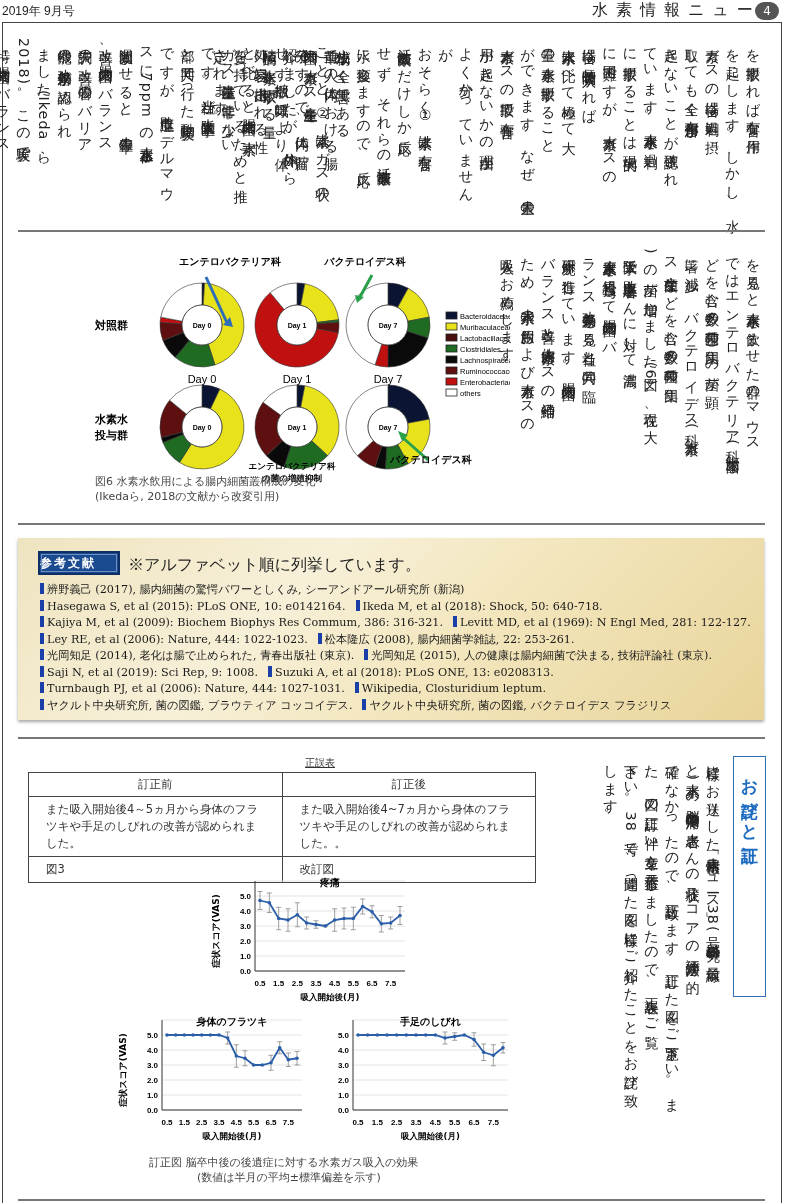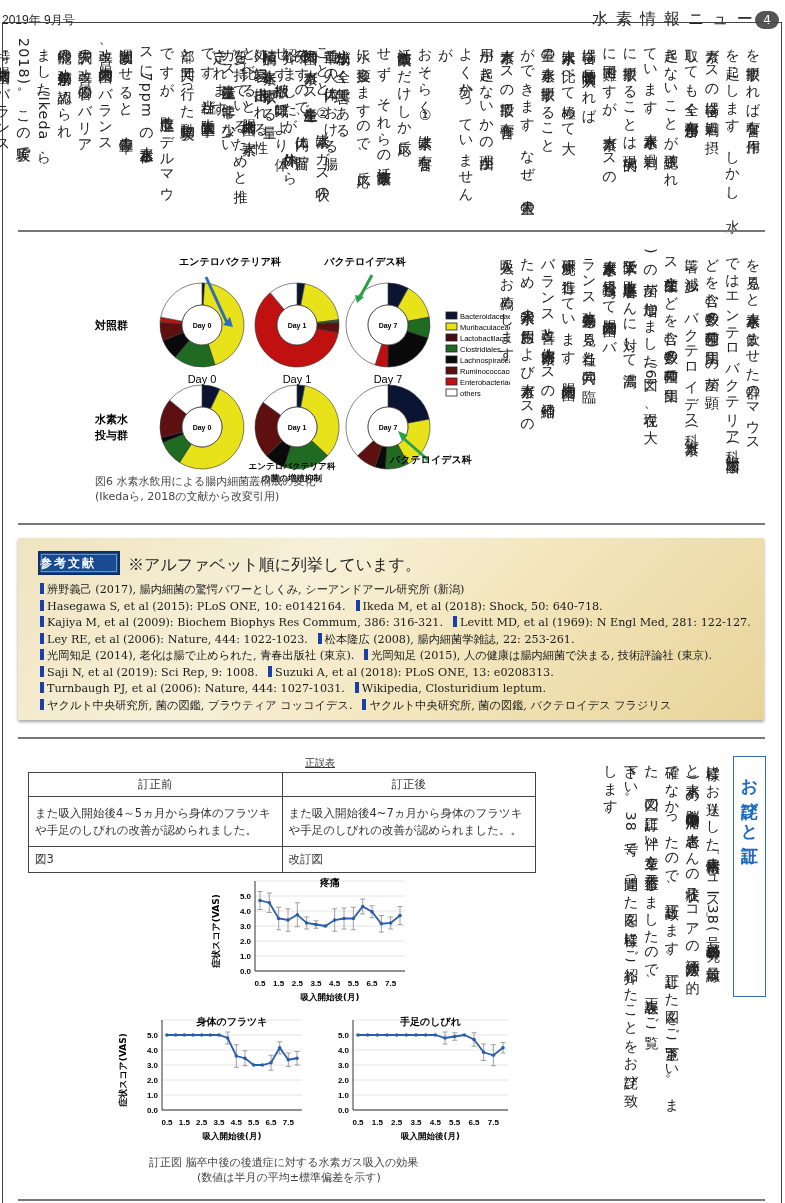--- a/index.html
+++ b/index.html
@@ -1,36 +1,36 @@
 <!DOCTYPE html>
 <html><head>
 <meta charset="utf-8">
 <style>
   * { box-sizing: border-box; margin: 0; padding: 0; }
   body { width: 785px; height: 1203px; background: #ffffff; position: relative; overflow: hidden; font-family: "DejaVu Sans", sans-serif; color: #222; }
-  .header { position: absolute; left: 0; top: 0; width: 785px; height: 22px; margin-top: 9px; }
+  .header { position: absolute; left: 0; top: 0; width: 785px; height: 22px; }
   .issue { position: absolute; left: 2px; top: 3px; font-size: 12px; font-family: "Liberation Sans", sans-serif; }
   .newstitle { position: absolute; left: 0; width: 785px; top: 0px; text-align: right; font-size: 16px; letter-spacing: 8px; font-family: "DejaVu Serif", serif; }
   .pageno { position: absolute; right: 6px; top: 2px; width: 24px; height: 18px; border-radius: 9px; background: #555; color: #fff; font-size: 12px; text-align: center; line-height: 18px; }
   .frame { position: absolute; left: 2px; top: 22px; width: 780px; height: 1181px; border: 1.5px solid #444; border-bottom: none; }
   .vtext { writing-mode: vertical-rl; font-size: 14.2px; line-height: 20.5px; letter-spacing: 1.1px; color: #222; font-family: "DejaVu Sans", sans-serif; position: absolute; }
   .hr { position: absolute; left: 18px; width: 747px; height: 2px; background: #777; }
   .fig6 { position: absolute; left: 70px; top: 245px; width: 440px; height: 265px; }
   .fig6 svg { position: absolute; left: 0; top: 0; }
   .fig6-caption { position: absolute; left: 95px; top: 474px; width: 320px; font-size: 11px; line-height: 15px; color: #444; }
   .refs { position: absolute; left: 18px; top: 538px; width: 746px; height: 182px; background: linear-gradient(135deg, #efe4c0 0%, #f7f0d8 35%, #f3e6bd 60%, #e8d49a 100%); box-shadow: 0 2px 3px rgba(0,0,0,0.35); }
   .refs-badge { position: absolute; left: 20px; top: 13px; width: 82px; height: 24px; background: #1a4a8f; border: 2px solid #0d2f66; outline: 1px solid #6f8fc2; outline-offset: -4px; color: #fff; font-size: 12px; font-weight: bold; text-align: left; line-height: 20px; letter-spacing: 2px; }
   .refs-note { position: absolute; left: 110px; top: 17px; font-size: 16px; font-family: "DejaVu Serif", serif; color: #222; }
   .refs-lines { position: absolute; left: 22px; top: 44px; width: 720px; font-family: "DejaVu Serif", serif; font-size: 11.2px; line-height: 16.5px; color: #1a1a1a; }
   .ref-line { white-space: nowrap; overflow: hidden; }
   .ref-item { margin-right: 10px; }
   .ref-item::before { content: ""; display: inline-block; width: 4px; height: 11px; background: #1a3fa8; margin-right: 3px; vertical-align: -1px; }
   .errata-title { position: absolute; left: 280px; top: 756px; width: 80px; text-align: center; font-size: 10px; color: #333; text-decoration: underline; }
   table.errata { position: absolute; left: 28px; top: 772px; width: 508px; border-collapse: collapse; font-size: 11.5px; color: #333; }
-  table.errata td, table.errata th { border: 1px solid #444; padding: 4px 6px; font-weight: normal; vertical-align: middle; }
+  table.errata td, table.errata th { border: 1px solid #444; padding: 4px 17px; font-weight: normal; vertical-align: middle; }
   table.errata th { text-align: center; height: 24px; }
   table.errata td { line-height: 17px; }
   .chart { position: absolute; }
   .chart-caption { position: absolute; left: 149px; top: 1155px; font-size: 11px; line-height: 15px; color: #444; }
   .apology-box { position: absolute; left: 733px; top: 756px; width: 33px; height: 241px; border: 1.5px solid #2f6fb8; }
   .apology-title { writing-mode: vertical-rl; position: absolute; left: 5px; top: 10px; font-size: 17px; font-weight: bold; color: #1e6cc0; letter-spacing: 2px; font-family: "DejaVu Serif", serif; }
 </style>
 </head>
 <body>
 

